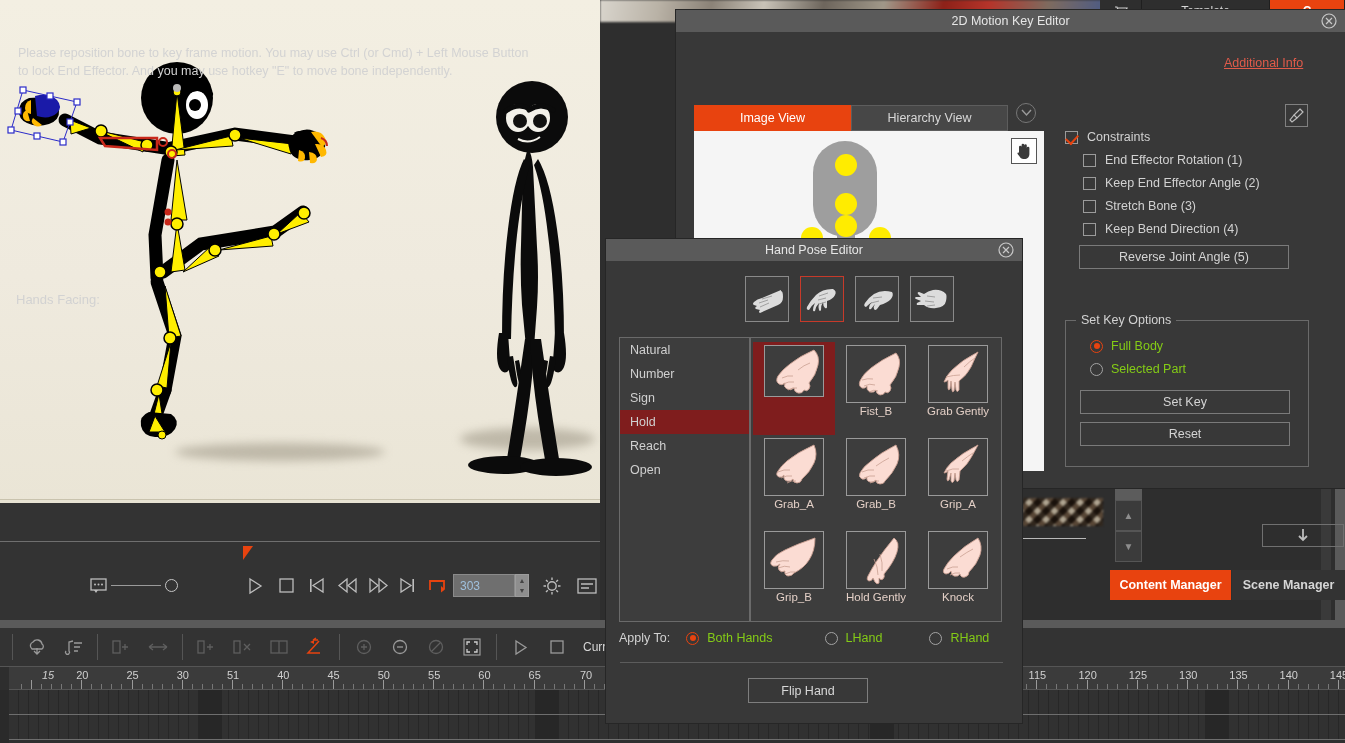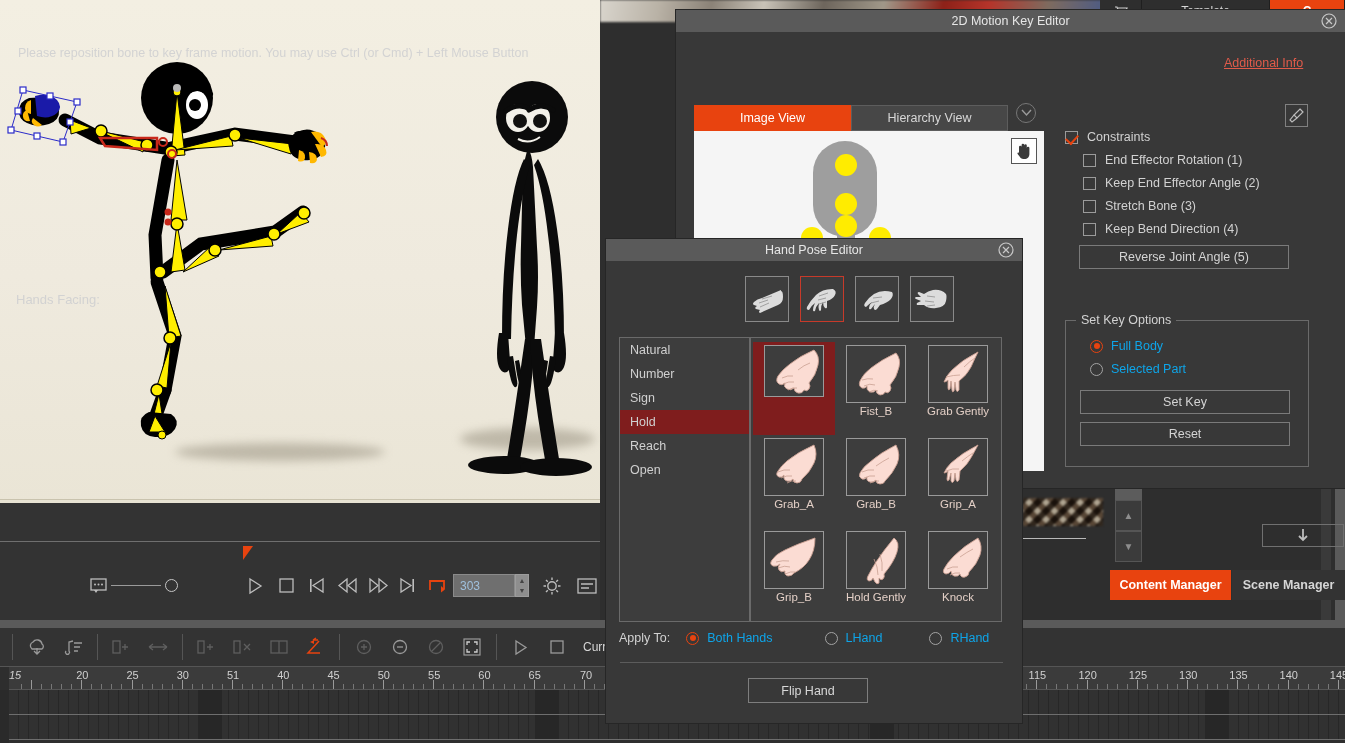--- a/index.html
+++ b/index.html
@@ -160,21 +160,21 @@
     display:flex; align-items:center; justify-content:center; }
   .fieldset{ position:absolute; left:1065px; top:320px; width:244px; height:147px;
     border:1px solid #6a6a6a; }
   .legend{ position:absolute; left:10px; top:-8px; background:#383838; padding:0 5px;
     color:#d2d2d2; font-size:12.5px; }
   .radio{ width:13px;height:13px;border-radius:50%;border:1px solid #a3a3a3;
     position:relative; flex:none; }
   .radio.on{ border-color:#e8430f; }
   .radio.on::after{ content:""; position:absolute; left:2.5px; top:2.5px; width:6px;height:6px;
     border-radius:50%; background:#e8430f; }
-  .rad-row{ display:flex; align-items:center; gap:8px; color:#0ea5e9; font-size:12.5px; }
+  .rad-row{ display:flex; align-items:center; gap:8px; color:#84cc16; font-size:12.5px; }
 
   
   .hpe{ left:606px; top:239px; width:416px; height:484px; }
   .hpe-body{ position:absolute; left:0; top:22px; width:416px; height:462px; background:#383838; }
   .hf-label{ position:absolute; left:16px; top:292px; color:#d2d2d2; font-size:13px; }
   .hf-row{ position:absolute; left:745px; top:276px; display:flex; gap:11px; }
   .hf-cell{ width:44px; height:46px; border:1px solid #8a8a8a; background:#3d3d3d;
     display:flex; align-items:center; justify-content:center; }
   .hf-cell.sel{ border-color:#c73a2a; }
 
@@ -670,21 +670,21 @@
       <div class="tick minor" style="left: 1247.52px;"></div>
       <div class="tick minor" style="left: 1257.57px;"></div>
       <div class="tick minor" style="left: 1267.62px;"></div>
       <div class="tick minor" style="left: 1277.68px;"></div>
       <div class="tick major" style="left: 1287.73px;"></div>
       <div class="tick minor" style="left: 1297.78px;"></div>
       <div class="tick minor" style="left: 1307.84px;"></div>
       <div class="tick minor" style="left: 1317.89px;"></div>
       <div class="tick minor" style="left: 1327.95px;"></div>
       <div class="tick major" style="left: 1338px;"></div>
-      <div class="tick-lab" style="left: 15px; font-style: italic;">15</div>
+      <div class="tick-lab" style="left: 48px; font-style: italic;">15</div>
       <div class="tick-lab" style="left: 82.2692px;">20</div>
       <div class="tick-lab" style="left: 132.538px;">25</div>
       <div class="tick-lab" style="left: 182.808px;">30</div>
       <div class="tick-lab" style="left: 233.077px;">51</div>
       <div class="tick-lab" style="left: 283.346px;">40</div>
       <div class="tick-lab" style="left: 333.615px;">45</div>
       <div class="tick-lab" style="left: 383.885px;">50</div>
       <div class="tick-lab" style="left: 434.154px;">55</div>
       <div class="tick-lab" style="left: 484.423px;">60</div>
       <div class="tick-lab" style="left: 534.692px;">65</div>
@@ -745,20 +745,21 @@
         <svg width="16" height="16" viewBox="0 0 16 16">
             <circle cx="8" cy="8" r="7" fill="none" stroke="#c8c8c8" stroke-width="1.2"></circle>
             <path d="M5 5l6 6M11 5l-6 6" stroke="#c8c8c8" stroke-width="1.2"></path>
           </svg>
       </span>
     </div>
   </div>
 
   <div class="mke-help">
     <div>Please reposition bone to key frame motion. You may use Ctrl (or Cmd) + Left Mouse Button</div>
+    <div>to lock End Effector. And you may use hotkey "E" to move bone independently.</div>
   </div>
   <div class="mke-addl">Additional Info</div>
 
   <div class="tabbar">
     <div class="tabbtn active">Image View</div>
     <div class="tabbtn idle">Hierarchy View</div>
   </div>
   <div class="chev">
     <svg width="11" height="8" viewBox="0 0 11 8">
         <path d="M1 1l4.5 5L10 1" fill="none" stroke="#9a9a9a" stroke-width="1.4"></path>

